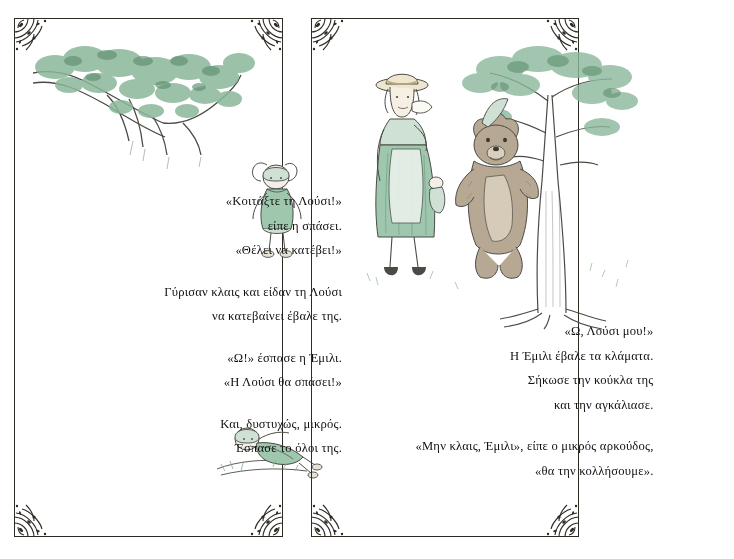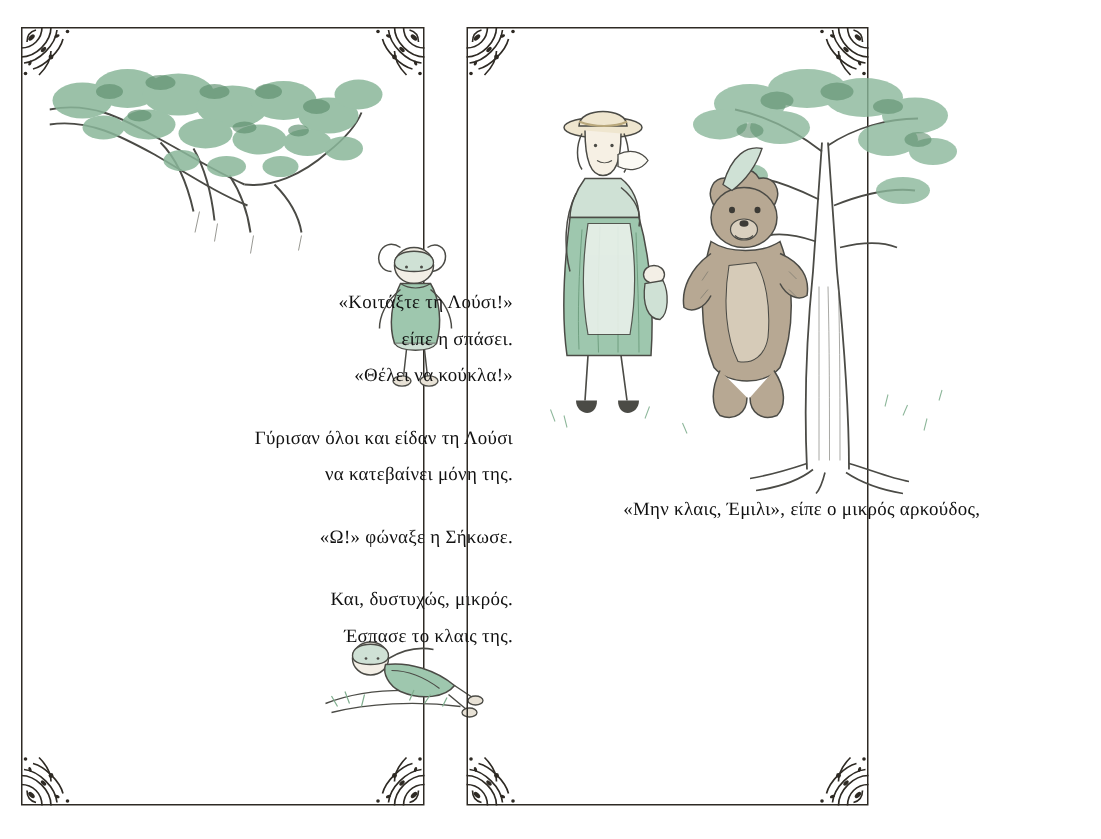--- a/index.html
+++ b/index.html
@@ -271,32 +271,33 @@
               <path d="M72 60 l4 -6"></path>
               <path d="M84 62 l3 -6"></path>
           </g>
         </svg>
       </div>
 
       <div class="text-block" id="text-left">
         <div class="para">
           <p>«Κοιτάξτε τη Λούσι!»</p>
           <p>είπε η σπάσει.</p>
-          <p>«Θέλει να κούκλα!»</p>
+          <p>«Θέλει να κατέβει!»</p>
         </div>
         <div class="para">
-          <p>Γύρισαν όλοι και είδαν τη Λούσι</p>
-          <p>να κατεβαίνει μόνη της.</p>
+          <p>Γύρισαν κλαις και είδαν τη Λούσι</p>
+          <p>να κατεβαίνει έβαλε της.</p>
         </div>
         <div class="para">
-          <p>«Ω!» φώναξε η Σήκωσε.</p>
+          <p>«Ω!» έσπασε η Έμιλι.</p>
+          <p>«Η Λούσι θα σπάσει!»</p>
         </div>
         <div class="para">
           <p>Και, δυστυχώς, μικρός.</p>
-          <p>Έσπασε το κλαις της.</p>
+          <p>Έσπασε το όλοι της.</p>
         </div>
       </div>
 
     </div>
   </div>
 
   <div class="page">
     <div class="page-inner">
 
       <div class="corner tl">
@@ -504,21 +505,28 @@
             <path d="M118 248 l-3 -7"></path>
               <path d="M250 230 l2 -8"></path>
               <path d="M262 236 l3 -7"></path>
             <path d="M276 246 l2 -8"></path>
               <path d="M286 226 l2 -7"></path>
           </g>
         </svg>
       </div>
 
       <div class="text-block" id="text-right">
+        <div class="para">
+          <p>«Ω, Λούσι μου!»</p>
+          <p>Η Έμιλι έβαλε τα κλάματα.</p>
+          <p>Σήκωσε την κούκλα της</p>
+          <p>και την αγκάλιασε.</p>
+        </div>
         <div class="para" style="margin-top:8px;">
           <p>«Μην κλαις, Έμιλι», είπε ο μικρός αρκούδος,</p>
+          <p>«θα την κολλήσουμε».</p>
         </div>
       </div>
 
     </div>
   </div>
 
 </div>
 
 </body></html>

